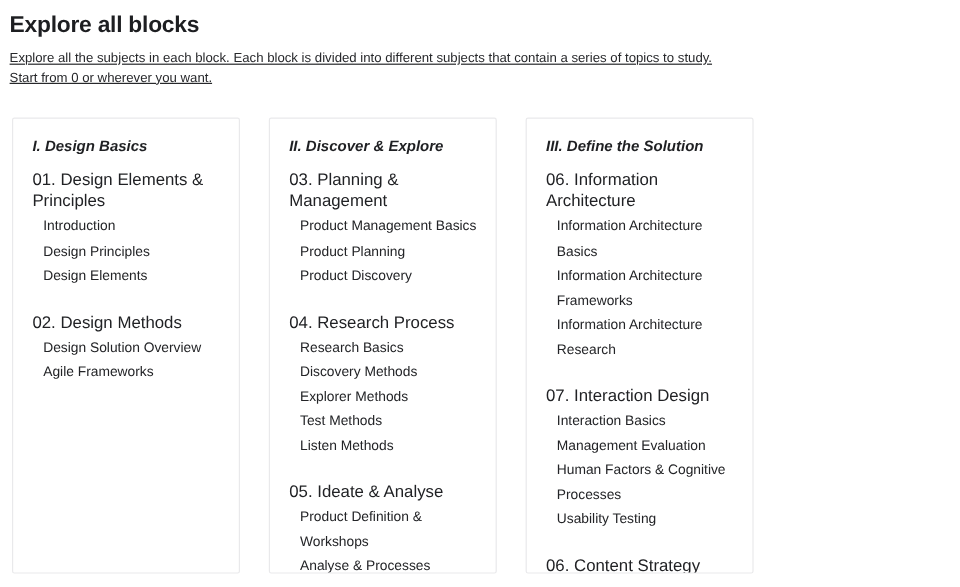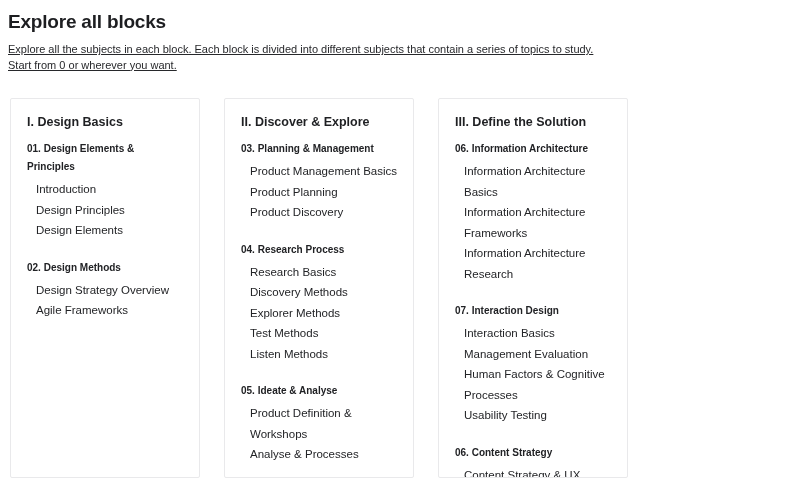--- a/index.html
+++ b/index.html
@@ -47,28 +47,29 @@
     background: #ffffff;
     padding: 15px 15px 15px 16px;
     overflow: hidden;
   }
   .block-title {
     font-size: 12.5px;
     line-height: 17px;
     font-weight: 700;
     margin: 0 0 9px 0;
     color: #1f2023;
+    font-style: italic;
   }
   .subject + .subject {
     margin-top: 18px;
   }
   .subject-title {
-    font-size: 10px;
+    font-size: 14px;
     line-height: 18px;
-    font-weight: 700;
+    font-weight: 400;
     margin: 0 0 3px 0;
     color: #212225;
   }
   .topics {
     list-style: none;
     margin: 0;
     padding: 0 0 0 9px;
   }
   .topic {
     font-size: 11.5px;
@@ -90,21 +91,21 @@
           <h3 class="subject-title">01. Design Elements &amp; Principles</h3>
           <ul class="topics">
             <li class="topic">Introduction</li>
             <li class="topic">Design Principles</li>
             <li class="topic">Design Elements</li>
           </ul>
         </div>
         <div class="subject">
           <h3 class="subject-title">02. Design Methods</h3>
           <ul class="topics">
-            <li class="topic">Design Strategy Overview</li>
+            <li class="topic">Design Solution Overview</li>
             <li class="topic">Agile Frameworks</li>
           </ul>
         </div>
       </section>
       <section class="card">
         <h2 class="block-title">II. Discover &amp; Explore</h2>
         <div class="subject">
           <h3 class="subject-title">03. Planning &amp; Management</h3>
           <ul class="topics">
             <li class="topic">Product Management Basics</li>

